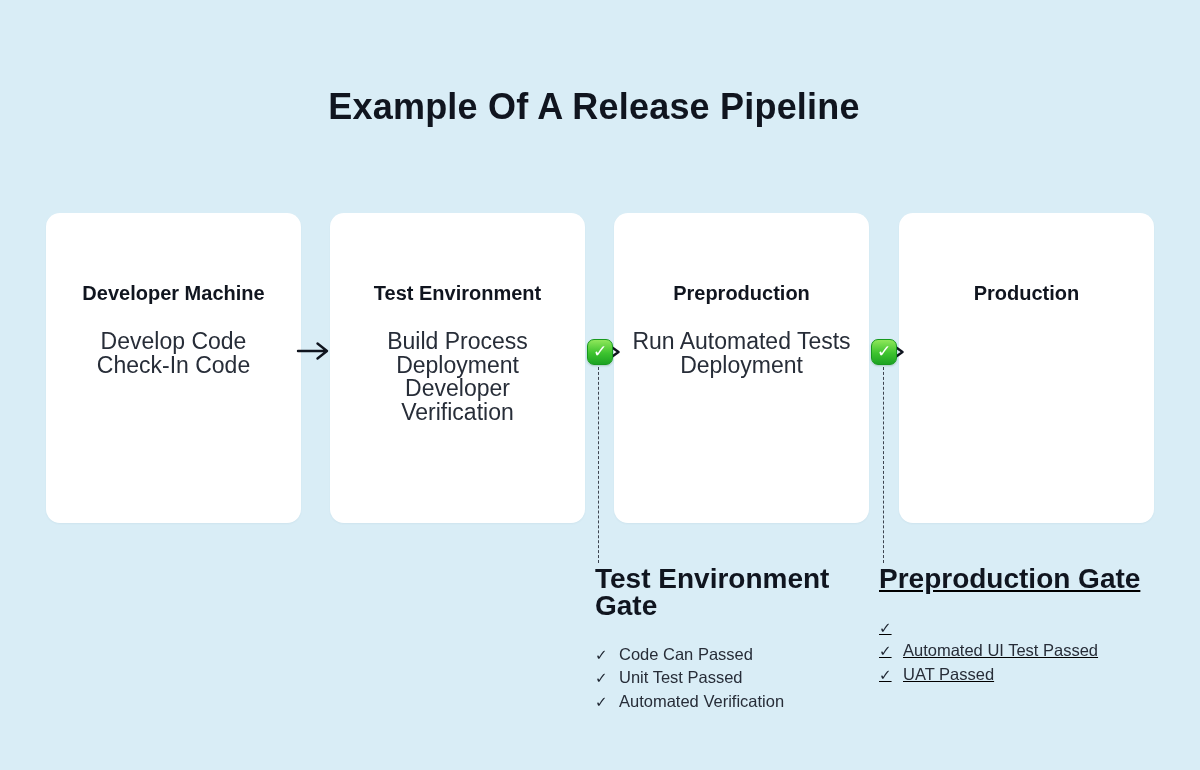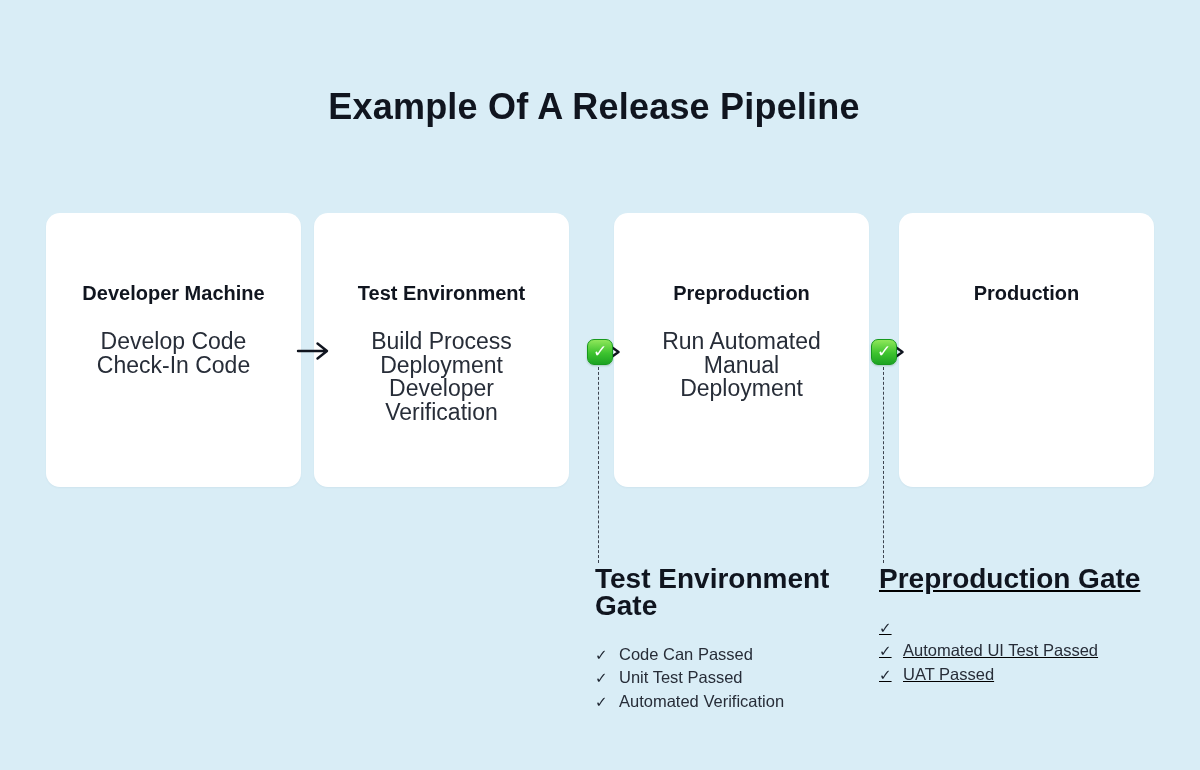--- a/index.html
+++ b/index.html
@@ -36,29 +36,29 @@
     text-align: center;
     font-size: 36px;
     font-weight: 700;
     letter-spacing: 0.2px;
     color: var(--text-primary);
   }
   .card {
     position: absolute;
     top: 213px;
     width: 255px;
-    height: 274px;
+    height: 310px;
     background: var(--card-bg);
     border-radius: 14px;
     text-align: center;
     padding: 66px 14px 0 14px;
     box-shadow: 0 1px 2px rgba(20, 70, 100, 0.05);
   }
   .card-1 { left: 46px; }
-  .card-2 { left: 314px; }
+  .card-2 { left: 330px; }
   .card-3 { left: 614px; }
   .card-4 { left: 899px; }
   .card-title {
     font-size: 20px;
     font-weight: 700;
     line-height: 28px;
     color: var(--text-primary);
   }
   .card-body {
     margin-top: 23px;
@@ -154,21 +154,21 @@
     <div class="card-body">
       <div class="card-line">Build Process</div>
       <div class="card-line">Deployment Developer</div>
       <div class="card-line">Verification</div>
     </div>
   </section>
 
   <section class="card card-3">
     <h2 class="card-title">Preproduction</h2>
     <div class="card-body">
-      <div class="card-line">Run Automated Manual</div>
+      <div class="card-line">Run Automated Tests</div>
       <div class="card-line">Deployment</div>
     </div>
   </section>
 
   <section class="card card-4">
     <h2 class="card-title">Production</h2>
   </section>
 
   <svg class="arrow arrow-1" width="40" height="24" viewBox="0 0 40 24">
     <path d="M2 12 H29 M21.5 4.5 L31 12 L21.5 19.5" fill="none" stroke="#10151f" stroke-width="2.4" stroke-linecap="round" stroke-linejoin="round"></path>

